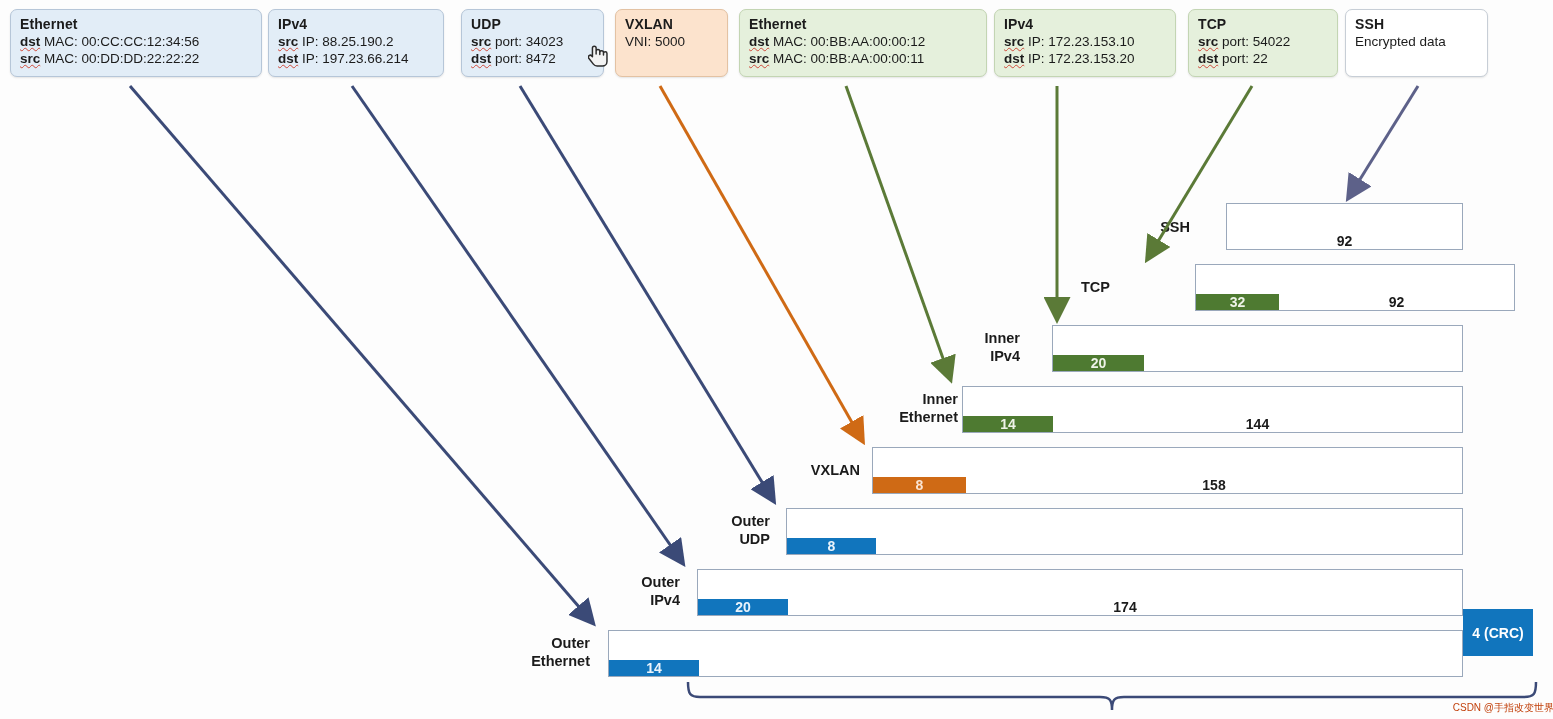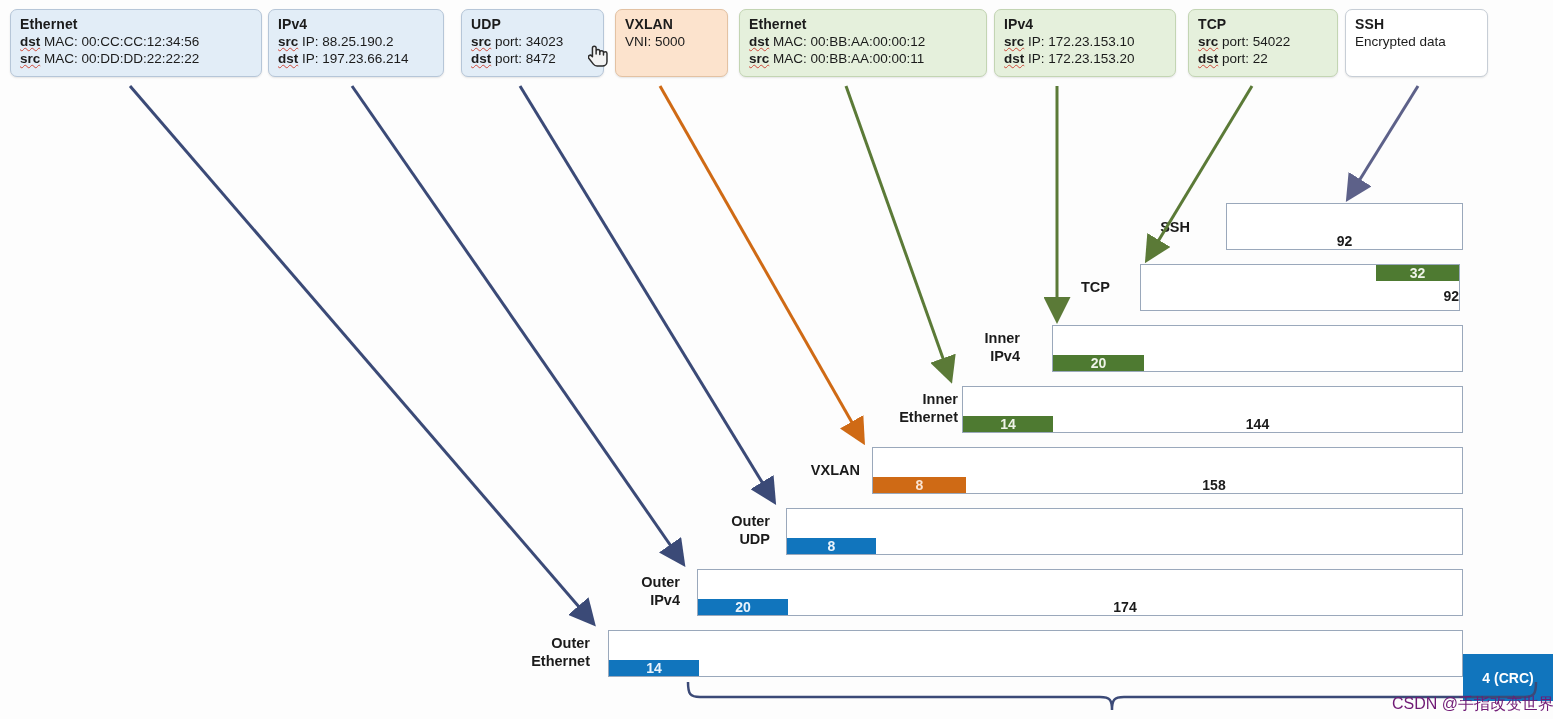--- a/index.html
+++ b/index.html
@@ -75,21 +75,21 @@
 
   
   #overlay{position:absolute;left:0;top:0;width:1553px;height:719px;pointer-events:none;}
 
   
   #cursor{position:absolute;left:588px;top:44px;width:22px;height:26px;}
 
   
   #watermark{
     position:absolute;right:8px;bottom:4px;
-    font-size:16px;color:#701a75;
+    font-size:10px;color:#c2410c;
     white-space:nowrap;
   }
 </style>
 </head>
 <body>
 
 <div id="stage">
 
   <div class="hdr-card blue" style="left:10px;top:9px;width:252px;height:68px;">
     <div class="hdr-title">Ethernet</div>
@@ -136,21 +136,21 @@
     <div class="hdr-title">SSH</div>
     <div class="hdr-line"><span>Encrypted data</span></div>
   </div>
 
   <div class="row-label" style="left:1100px;top:218px;width:90px;">SSH</div>
   <div class="bar" style="left:1226px;top:203px;width:237px;height:47px;">
     <div class="seg payload">92</div>
   </div>
 
   <div class="row-label" style="left:1020px;top:278px;width:90px;">TCP</div>
-  <div class="bar" style="left:1140px;top:264px;width:320px;height:47px;flex-direction:column;">
+  <div class="bar" style="left:1195px;top:264px;width:320px;height:47px;">
     <div class="seg hdr-green" style="width:83px;">32</div>
     <div class="seg payload">92</div>
   </div>
 
   <div class="row-label" style="left:930px;top:329px;width:90px;">Inner
 IPv4</div>
   <div class="bar" style="left:1052px;top:325px;width:411px;height:47px;">
     <div class="seg hdr-green" style="width:91px;">20</div>
   </div>
 
@@ -178,21 +178,21 @@
   <div class="bar" style="left:697px;top:569px;width:766px;height:47px;">
     <div class="seg hdr-blue" style="width:90px;">20</div>
     <div class="seg payload">174</div>
   </div>
 
   <div class="row-label" style="left:470px;top:634px;width:120px;">Outer
 Ethernet</div>
   <div class="bar" style="left:608px;top:630px;width:855px;height:47px;">
     <div class="seg hdr-blue" style="width:90px;">14</div>
   </div>
-  <div class="crc" style="left:1463px;top:654px;width:90px;height:47px;">4 (CRC)</div>
+  <div class="crc" style="left:1463px;top:609px;width:70px;height:47px;">4 (CRC)</div>
 
   <svg id="overlay" viewBox="0 0 1553 719">
     <defs>
       <marker id="ar-blue" markerWidth="9" markerHeight="9" refX="7" refY="4.5" orient="auto">
         <path d="M0,0 L9,4.5 L0,9 z" fill="#3b4a77"></path>
       </marker>
       <marker id="ar-green" markerWidth="9" markerHeight="9" refX="7" refY="4.5" orient="auto">
         <path d="M0,0 L9,4.5 L0,9 z" fill="#5b7a37"></path>
       </marker>
       <marker id="ar-orange" markerWidth="9" markerHeight="9" refX="7" refY="4.5" orient="auto">

